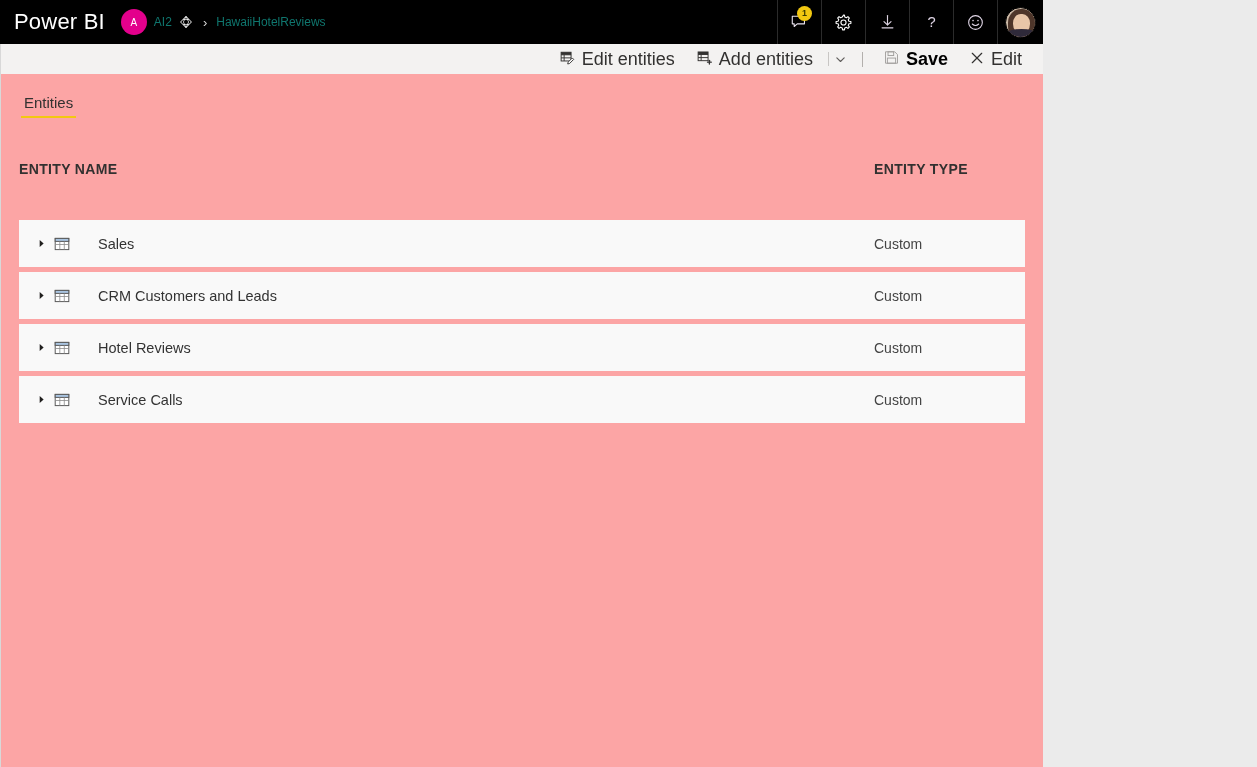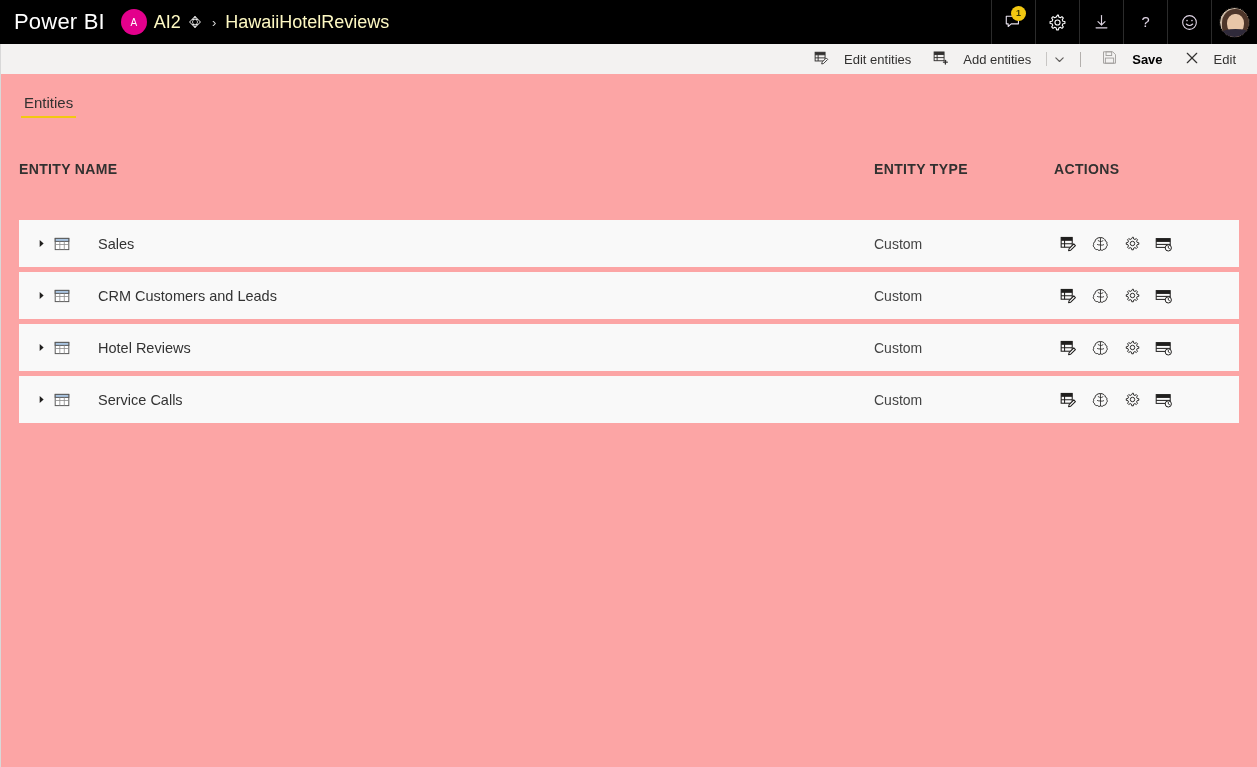--- a/index.html
+++ b/index.html
@@ -13,21 +13,21 @@
 
   body {
     font-family: "Liberation Sans", sans-serif;
     background: #ebebeb;
     color: #333333;
     -webkit-font-smoothing: antialiased;
   }
 
   .app {
     position: relative;
-    width: 1257px;
+    width: 1043px;
     height: 767px;
     display: flex;
     flex-direction: column;
     background: #ebebeb;
   }
 
   
   .topbar {
     height: 44px;
     flex: 0 0 44px;
@@ -67,22 +67,22 @@
     color: #ffffff;
     font-size: 10px;
     display: flex;
     align-items: center;
     justify-content: center;
     font-weight: 400;
     flex: 0 0 26px;
   }
 
   .crumb-text {
-    color: #fef9c3;
-    font-size: 18px;
+    color: #0f766e;
+    font-size: 12px;
     cursor: pointer;
   }
 
   .diamond-icon {
     display: inline-flex;
     align-items: center;
     justify-content: center;
     width: 15px;
     height: 15px;
   }
@@ -185,24 +185,24 @@
     align-items: center;
     justify-content: flex-end;
     padding-right: 10px;
     border-left: 1px solid #d8d8d8;
     z-index: 12;
   }
 
   .cmd-btn {
     display: flex;
     align-items: center;
-    gap: 15px;
+    gap: 7px;
     height: 30px;
     padding: 0 11px;
-    font-size: 13px;
+    font-size: 18px;
     color: #323130;
     cursor: pointer;
     white-space: nowrap;
   }
   .cmd-btn.disabled { color: #000000; cursor: default; font-weight: bold; }
 
   .cmd-caret {
     display: flex;
     align-items: center;
     justify-content: center;

